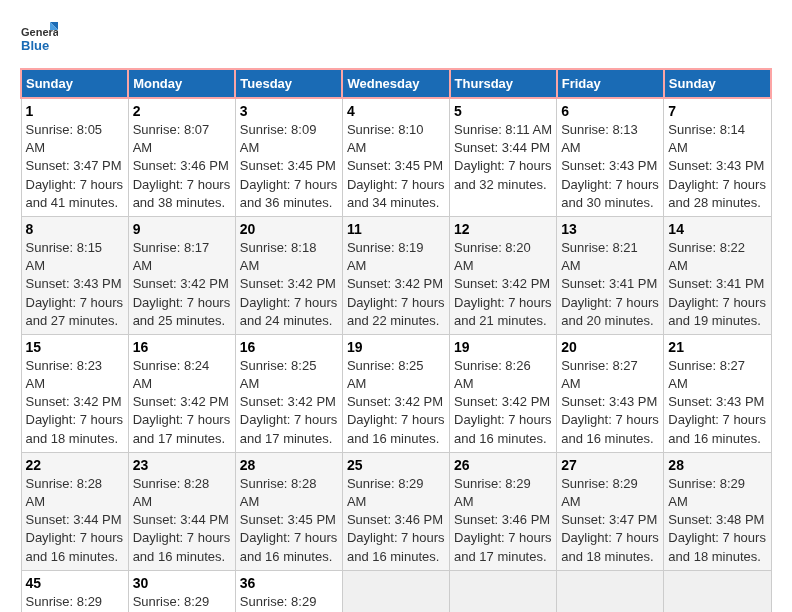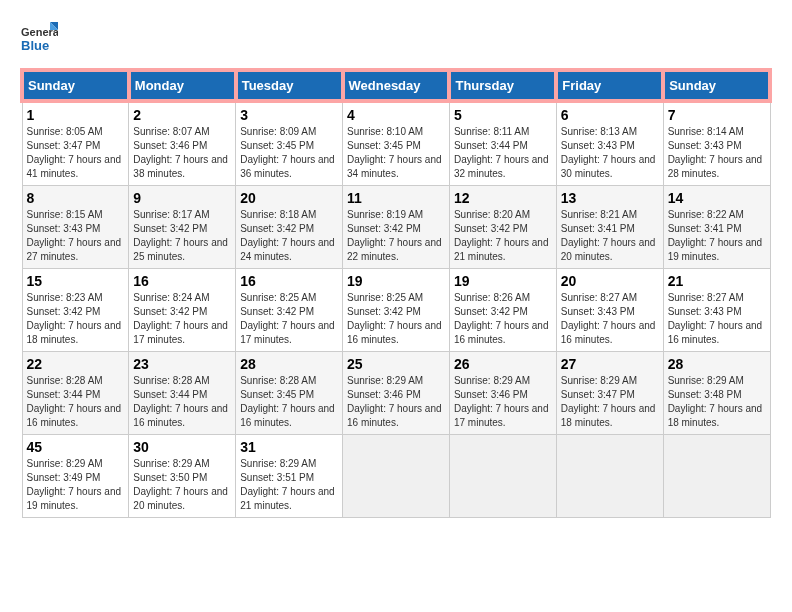--- a/index.html
+++ b/index.html
@@ -35,41 +35,41 @@
       width: 100%;
       border-collapse: collapse;
       font-size: 11px;
     }
     .calendar th {
       background: #1a6bb5;
       color: #fff;
       padding: 6px 4px;
       text-align: left;
       font-size: 13px;
-      border: 4px solid #fca5a5;
+      border: 2px solid #fca5a5;
     }
     .calendar td {
       border: 1px solid #ccc;
       vertical-align: top;
       padding: 4px;
       width: 107px;
       min-height: 80px;
       background: #fff;
     }
     .calendar tr:nth-child(even) td {
       background: #f5f5f5;
     }
     .day-number {
       font-size: 14px;
       font-weight: bold;
       display: block;
       margin-bottom: 2px;
     }
     .day-info {
-      font-size: 10px;
+      font-size: 13px;
       color: #333;
       line-height: 1.4;
     }
     .empty-cell {
       background: #f0f0f0 !important;
     }
   </style>
 </head>
 <body>
 
@@ -345,21 +345,21 @@
         </td>
         <td>
           <span class="day-number">30</span>
         <div class="day-info">
           Sunrise: 8:29 AM<br>
           Sunset: 3:50 PM<br>
           Daylight: 7 hours and 20 minutes.
         </div>
         </td>
         <td>
-          <span class="day-number">31</span>
+          <span class="day-number">36</span>
         <div class="day-info">
           Sunrise: 8:29 AM<br>
           Sunset: 3:51 PM<br>
           Daylight: 7 hours and 21 minutes.
         </div>
         </td>
         <td class="empty-cell"></td>
         <td class="empty-cell"></td>
         <td class="empty-cell"></td>
         <td class="empty-cell"></td>

